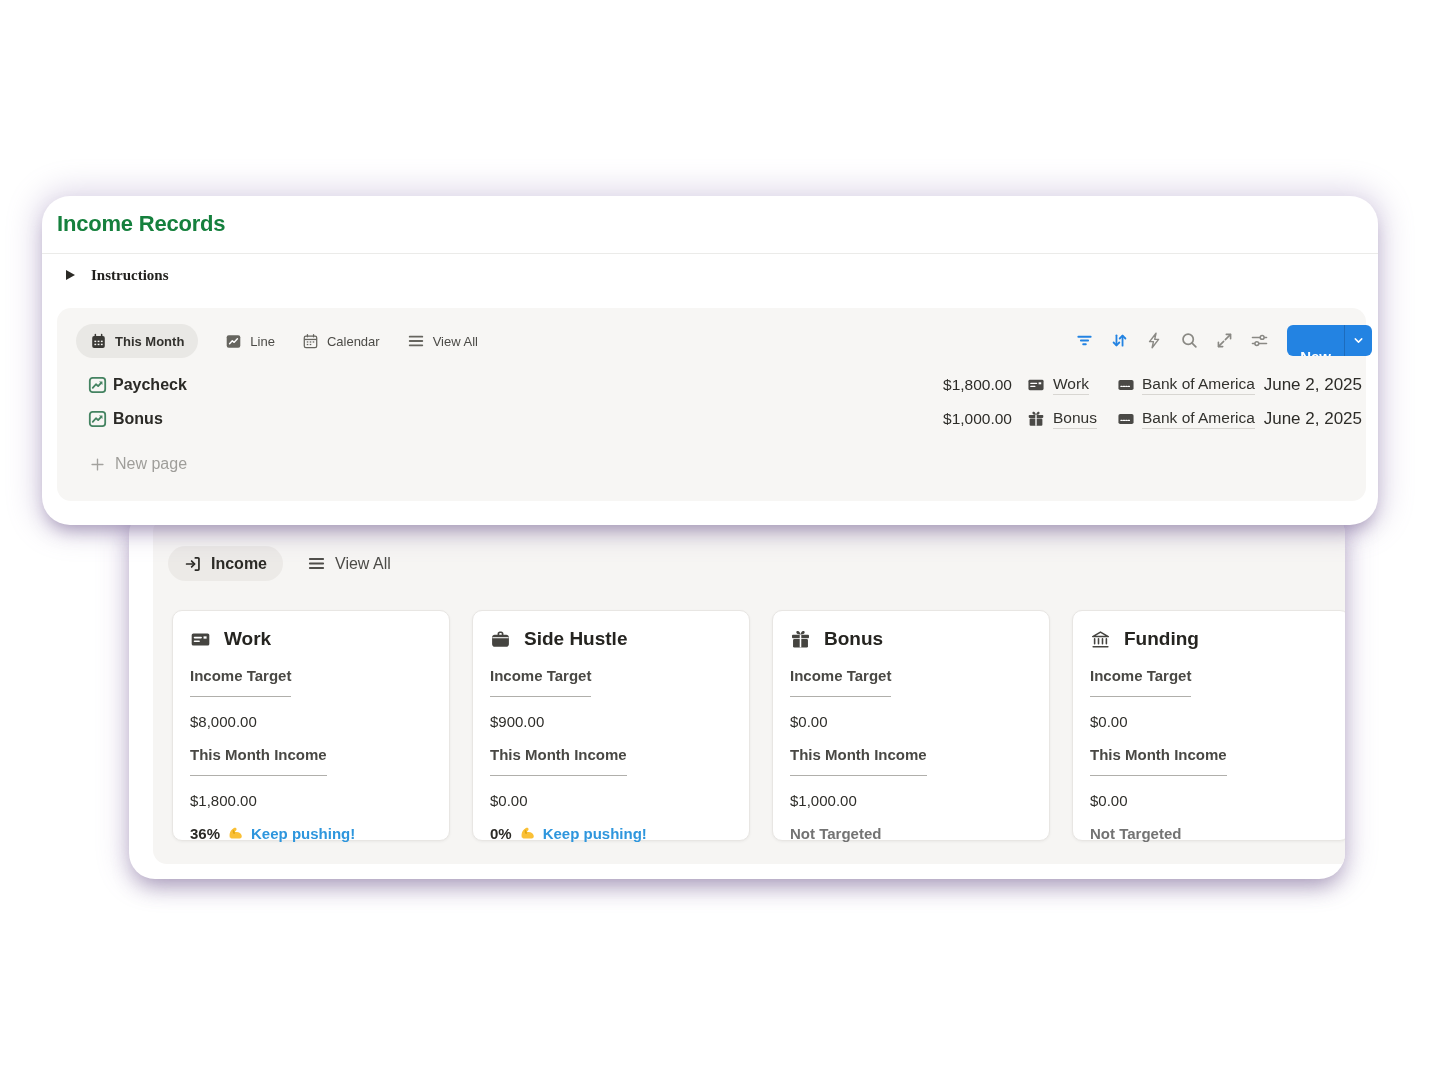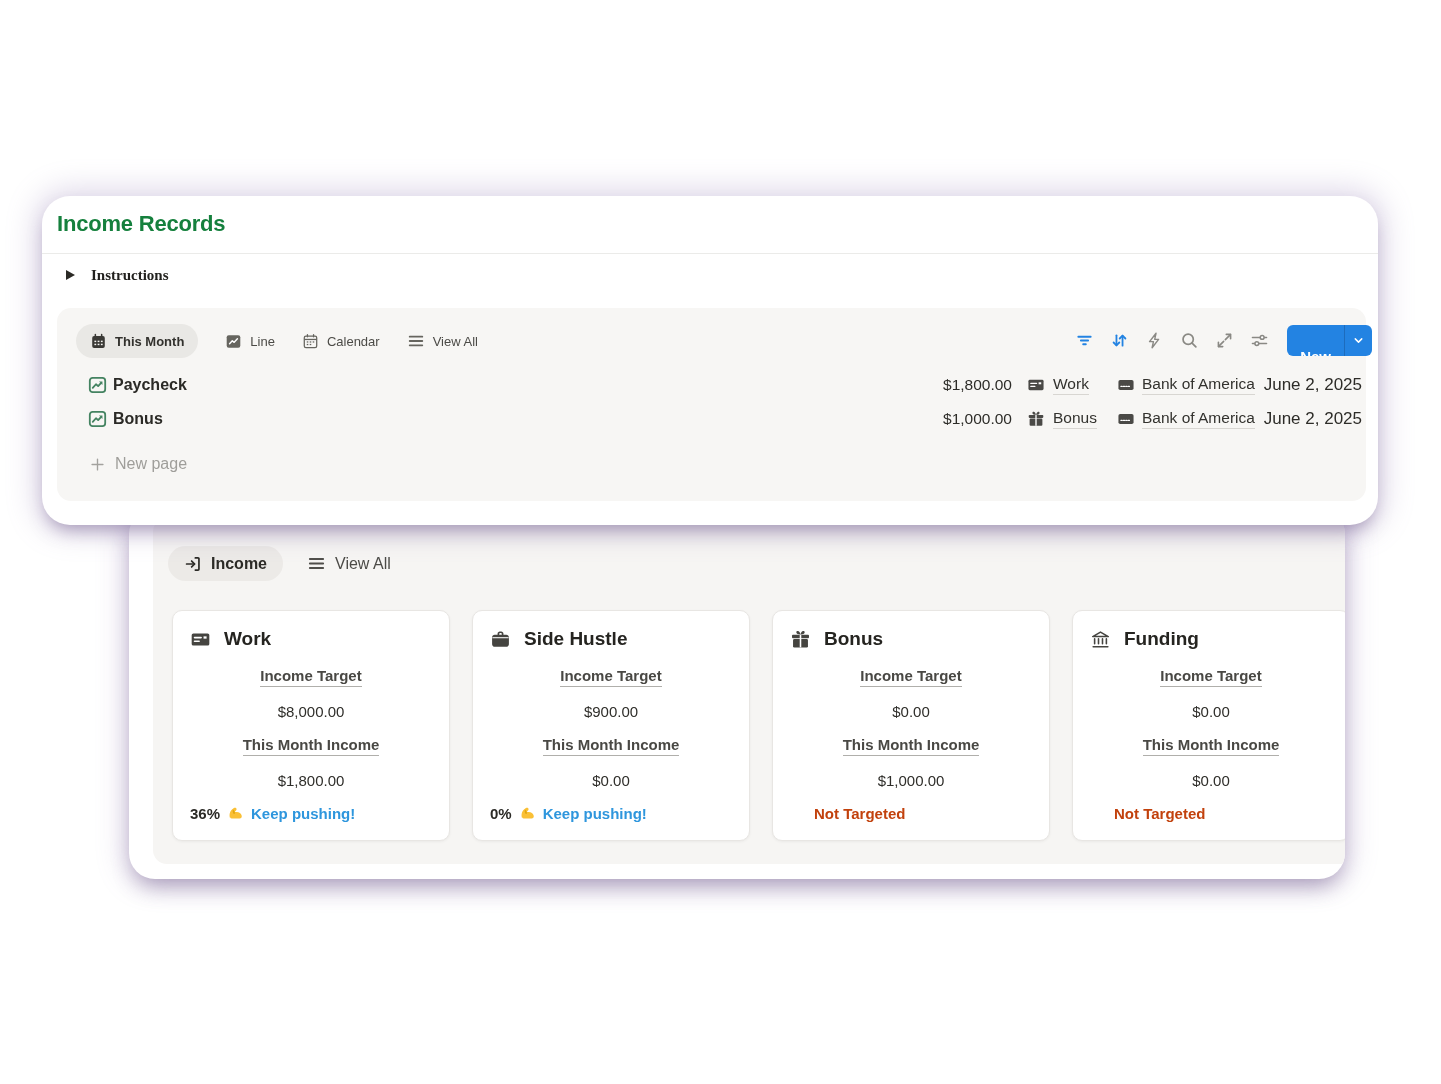--- a/index.html
+++ b/index.html
@@ -57,44 +57,44 @@
   .new-page{position:absolute;left:0;top:80px;height:32px;display:flex;align-items:center;gap:9px;padding-left:32px;color:#9f9e9a;cursor:pointer;}
   .new-page span{font-size:16px;}
 
   
   .bottom-panel{
     left:129px;top:508px;width:1216px;height:371px;border-radius:26px;z-index:1;overflow:hidden;
     box-shadow:0 12px 22px -6px rgba(96,74,126,.48), 0 0 28px 5px rgba(150,126,182,.3);
   }
   .inset-bottom{
     position:absolute;left:24px;top:10px;right:0;bottom:15px;
-    background:#f6f5f3;border-radius:14px 0 0 14px;text-align:center;
+    background:#f6f5f3;border-radius:14px 0 0 14px;
   }
   .tabs-bottom{position:absolute;left:15px;top:28px;height:35px;display:flex;align-items:center;gap:24px;}
   .tab-b{display:flex;align-items:center;gap:9px;font-size:16px;font-weight:500;color:#4c4b47;cursor:pointer;}
   .tab-b .ticon{color:#504f4b;}
   .tab-b.active{background:#eceae7;border-radius:18px;height:35px;padding:0 16px;font-weight:600;color:#2c2b27;}
   .tab-b.active .ticon{color:#2c2b27;}
 
   .cards{position:absolute;left:19px;top:92px;display:flex;gap:22px;}
   .card{
     width:278px;height:231px;box-sizing:border-box;flex:0 0 auto;
     background:#fff;border:1px solid #e8e6e3;border-radius:10px;
     box-shadow:0 1px 3px rgba(0,0,0,.05);
     padding:14px 17px;cursor:pointer;
   }
   .card-title{display:flex;align-items:center;gap:13px;margin:3px 0 17px;}
   .card-title .cicon{color:#454440;}
   .card-title h3{margin:0;font-size:19px;font-weight:600;color:#252420;}
   .field{margin-bottom:16px;}
-  .field-label{display:inline-block;font-size:15px;font-weight:600;color:#494844;border-bottom:1.5px solid #b0afab;padding-bottom:2px;cursor:pointer;}
+  .field-label{display:inline-block;font-size:15px;font-weight:600;color:#494844;border-bottom:1.5px solid #b0afab;padding-bottom:12px;cursor:pointer;}
   .field-value{font-size:15px;color:#2f2e2a;margin-bottom:16px;}
   .status{display:flex;align-items:center;gap:7px;font-size:15px;font-weight:700;color:#2b2a26;margin-top:1px;}
   .status .msg{color:#2e96dd;}
-  .status.plain .msg{color:#c2410c;margin-left:24px;}
+  .status.plain .msg{color:#737373;}
 </style>
 </head>
 <body>
 
 <div class="panel top-panel">
   <div class="tp-title">Income Records</div>
   <div class="tp-divider"></div>
 
   <div class="instructions">
     <i class="tri"></i>

